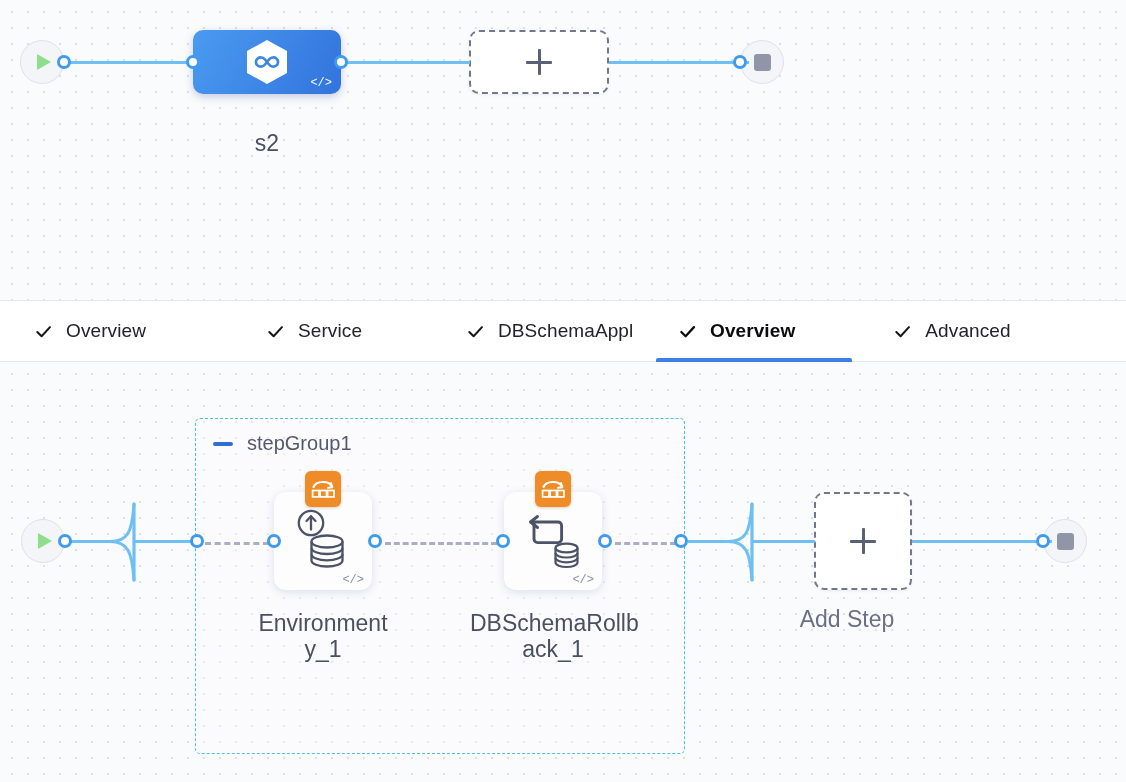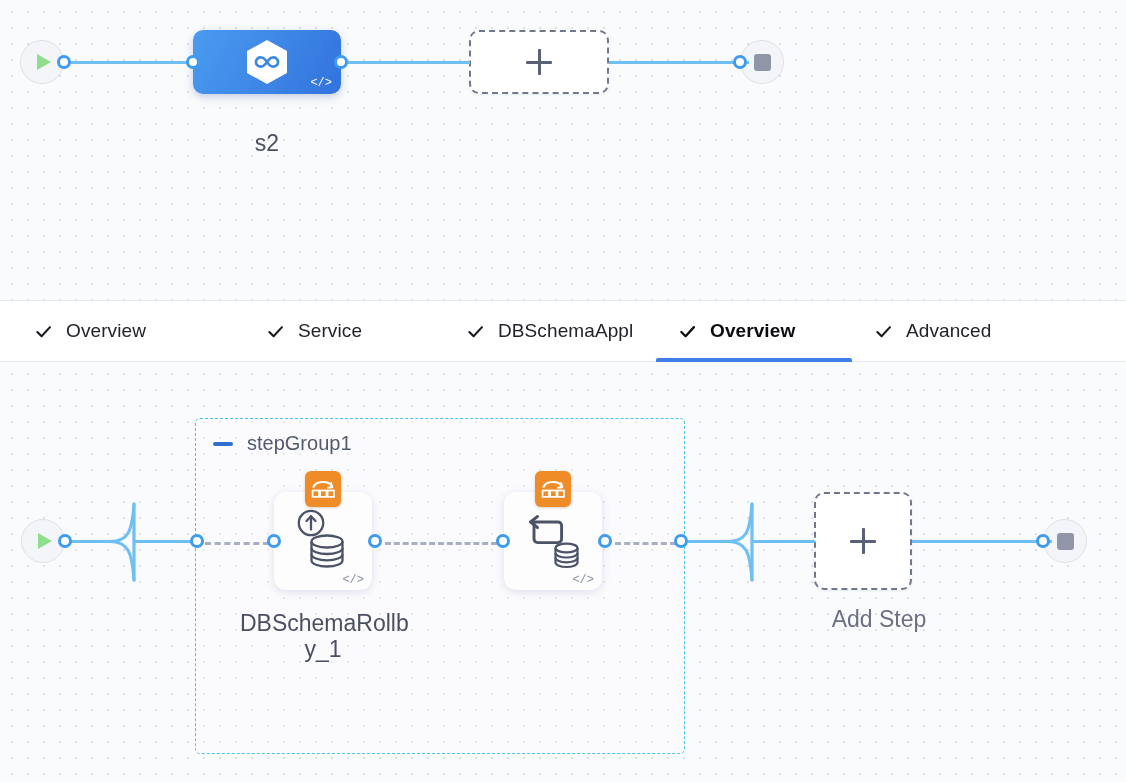--- a/index.html
+++ b/index.html
@@ -245,21 +245,21 @@
       <span>DBSchemaAppl</span>
     </div>
 
     <div class="tab active" style="width:196px;">
       <svg class="tick" viewBox="0 0 20 20">
         <path d="M3.5 10.5 L8 15 L16.8 5.4" fill="none" stroke="#0b0b10" stroke-width="2.4" stroke-linecap="round" stroke-linejoin="round"></path>
       </svg>
       <span>Overview</span>
     </div>
 
-    <div class="tab" style="width:200px;">
+    <div class="tab" style="width:200px;justify-content:center;">
       <svg class="tick" viewBox="0 0 20 20">
         <path d="M3.5 10.5 L8 15 L16.8 5.4" fill="none" stroke="#16161d" stroke-width="2.1" stroke-linecap="round" stroke-linejoin="round"></path>
       </svg>
       <span>Advanced</span>
     </div>
   </div>
 
   <div class="canvas canvas-bottom">
 
     <div class="step-group" style="left:195px; top:56px; width:490px; height:336px;">
@@ -309,21 +309,21 @@
               <path d="M24.5 42 C 24.5 45.3 31.4 48 40 48 C 48.6 48 55.5 45.3 55.5 42"></path>
               <path d="M24.5 48.3 C 24.5 51.6 31.4 54.3 40 54.3 C 48.6 54.3 55.5 51.6 55.5 48.3"></path>
             </g>
           </svg>
         </div>
         <span class="code-badge">&lt;/&gt;</span>
       </div>
       <div class="port" style="left:94px; top:42px;"></div>
     </div>
     <div class="node-label" style="left:240px; top:248px; width:166px;">
-      <span>DBSchemaRollb</span><br>
+      <span>Environment</span><br>
       <span>y_1</span>
     </div>
 
     <div class="edge-dash" style="left:385px; top:180px; width:112px;"></div>
     <div class="port" style="left:496px; top:172px;"></div>
 
     <div class="node" style="left:504px; top:130px;">
       <div class="step">
         <div class="step-badge">
           <svg width="26" height="24" viewBox="0 0 26 24">
@@ -343,37 +343,41 @@
               <path d="M38.5 42 V 56.5 C 38.5 58.9 43.4 61 49.5 61 C 55.6 61 60.5 58.9 60.5 56.5 V 42"></path>
               <path d="M38.5 47 C 38.5 49.4 43.4 51.5 49.5 51.5 C 55.6 51.5 60.5 49.4 60.5 47"></path>
               <path d="M38.5 51.8 C 38.5 54.2 43.4 56.3 49.5 56.3 C 55.6 56.3 60.5 54.2 60.5 51.8"></path>
             </g>
           </svg>
         </div>
         <span class="code-badge">&lt;/&gt;</span>
       </div>
       <div class="port" style="left:94px; top:42px;"></div>
     </div>
+    <div class="node-label" style="left:470px; top:248px; width:166px;">
+      <span>DBSchemaRollb</span><br>
+      <span>ack_1</span>
+    </div>
 
     <div class="edge-dash" style="left:615px; top:180px; width:61px;"></div>
     <div class="port" style="left:674px; top:172px;"></div>
 
     <svg style="position:absolute; left:688px; top:140px; width:130px; height:80px; z-index:1;" viewBox="0 0 130 80">
       <path d="M0 39.5 H 40 C 58 39.5 62 50 64 78" fill="none" stroke="#6fc0f2" stroke-width="3" stroke-linecap="round"></path>
       <path d="M64 2 C 62 30 58 39.5 40 39.5" fill="none" stroke="#6fc0f2" stroke-width="3" stroke-linecap="round"></path>
       <path d="M64 2 V 78" fill="none" stroke="#6fc0f2" stroke-width="3.2" stroke-linecap="round"></path>
       <path d="M65.5 39.5 H 126" fill="none" stroke="#6fc0f2" stroke-width="3" stroke-linecap="round"></path>
     </svg>
 
     <div class="node" style="left:814px; top:130px;">
       <div class="add-box step-size">
         <span class="plus"></span>
       </div>
     </div>
-    <div class="node-label muted" style="left:806px; top:244px; width:146px;">Add Step</div>
+    <div class="node-label muted" style="left:774px; top:244px; width:146px;">Add Step</div>
 
     <div class="edge" style="left:912px; top:177.5px; width:140px;"></div>
 
     <div class="node" style="left:1043px; top:157px;">
       <div class="terminal">
         <span class="stop-sq"></span>
       </div>
       <div class="port" style="left:-7px; top:15px;"></div>
     </div>
   </div>

